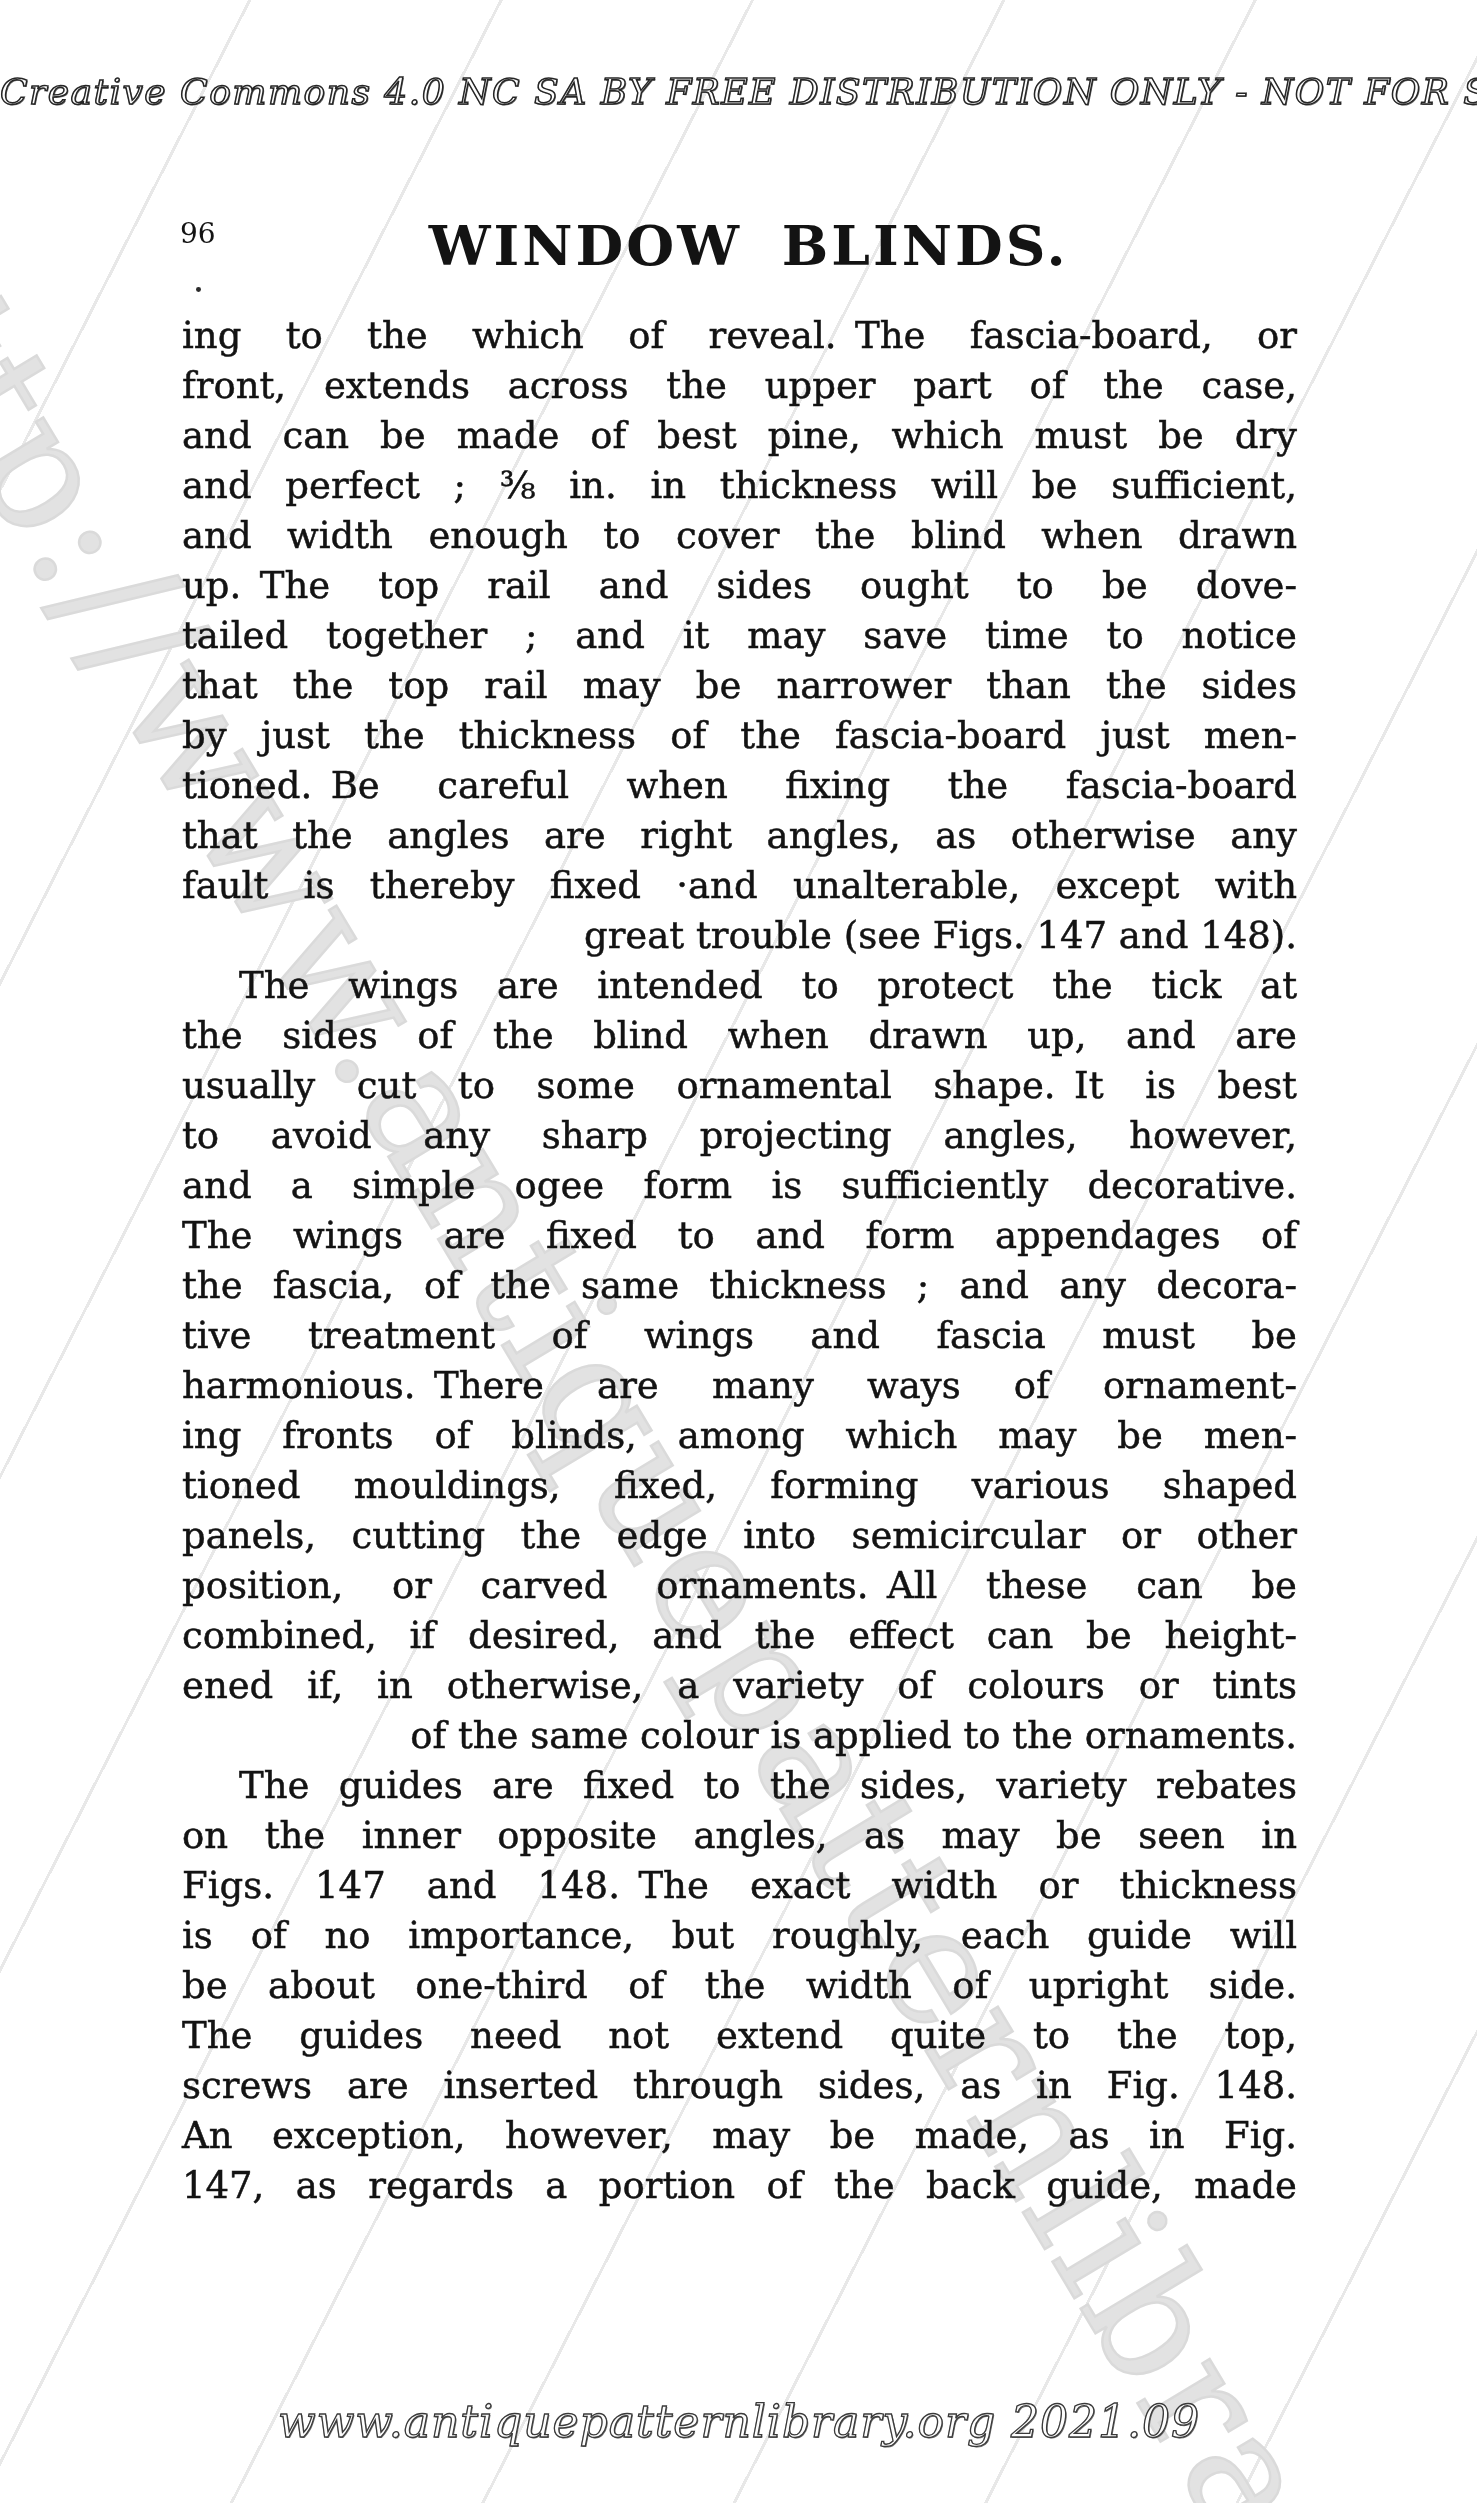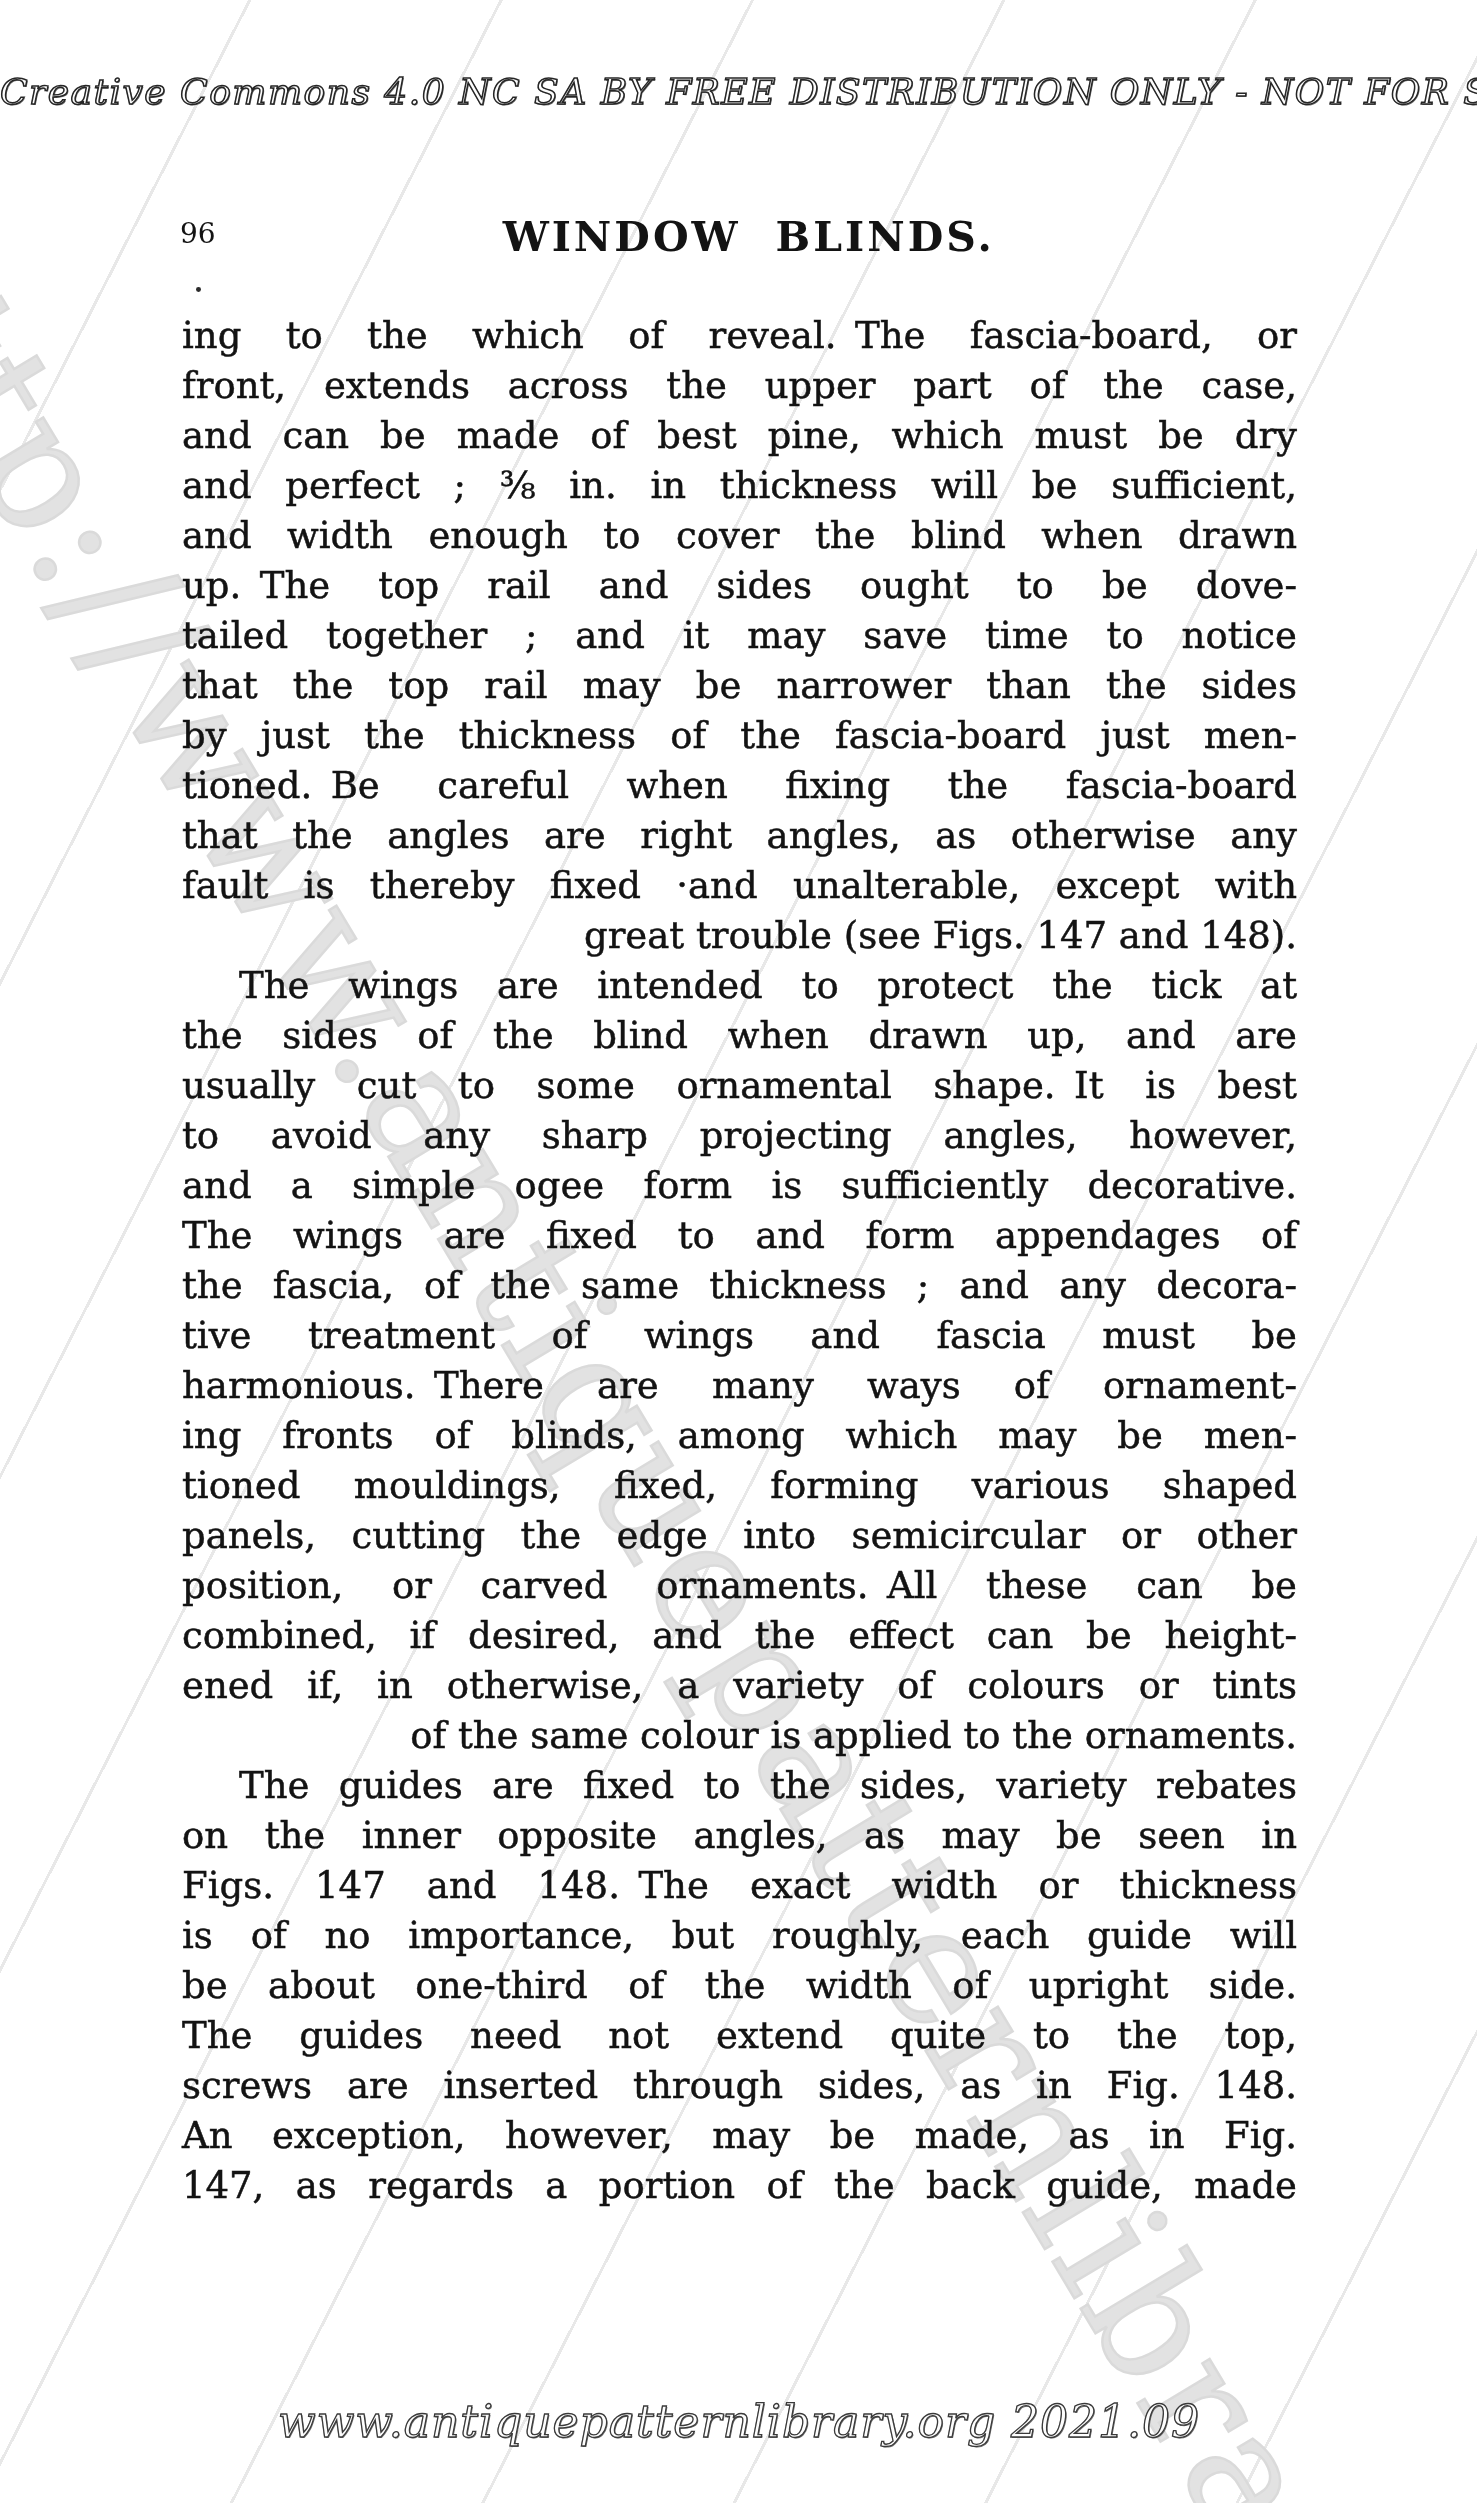--- a/index.html
+++ b/index.html
@@ -54,21 +54,21 @@
   .pn-dot{
     position:absolute;
     left:196px; top:287px;
     width:4.9px;height:4.9px;border-radius:50%;
     background:#2b2b2b;
   }
   .running-title{
     position:absolute;
     top:213px; left:19.7px; width:1458px;
     text-align:center;
-    font-size:41px;
+    font-size:55px;
     font-weight:700;
     letter-spacing:3px;
     word-spacing:17.7px;
     margin:0;
   }
   .body-text{
     position:absolute;
     left:182px; top:311px;
     width:1115px;
     font-size:37px;

